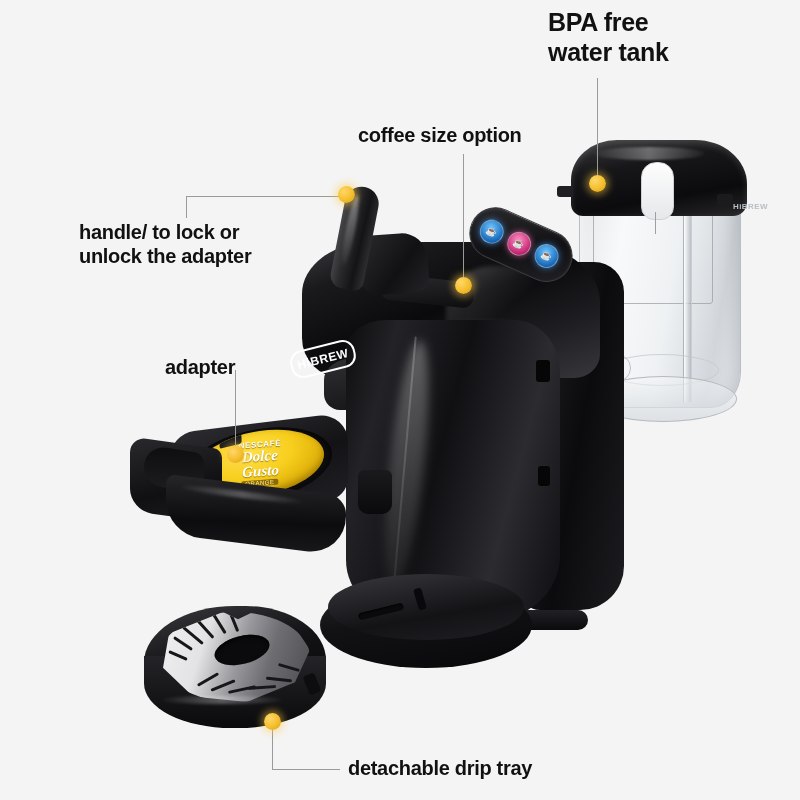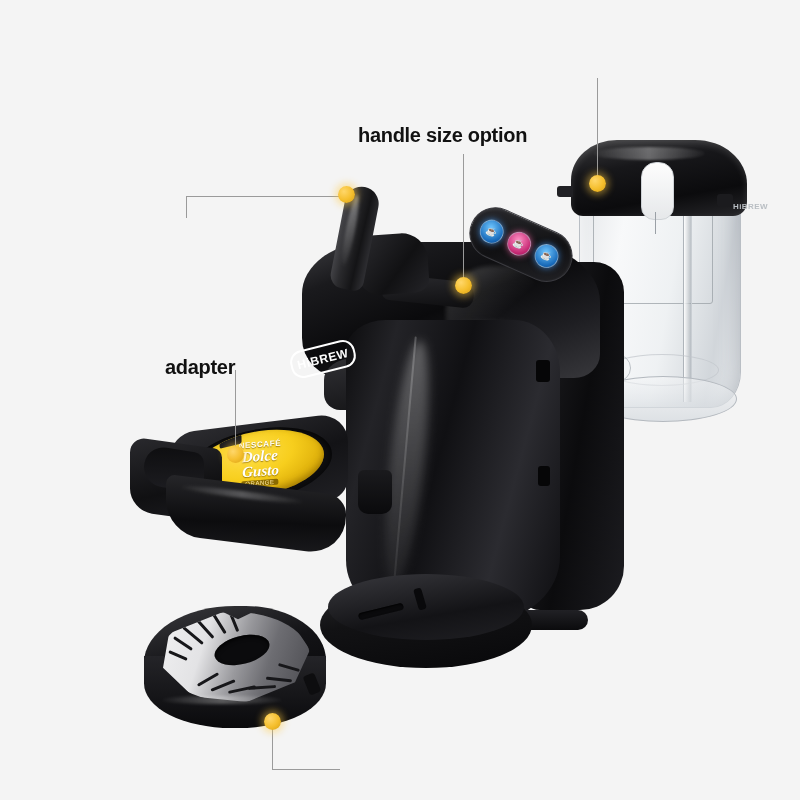--- a/index.html
+++ b/index.html
@@ -462,16 +462,21 @@
   <div class="leader v ln-adapter"></div>
   <div class="leader v ln-tray-v"></div>
   <div class="leader h ln-tray-h"></div>
 
   <div class="dot dot-tank"></div>
   <div class="dot dot-size"></div>
   <div class="dot dot-handle"></div>
   <div class="dot dot-adapter"></div>
   <div class="dot dot-tray"></div>
 
-  <div class="callout lbl-size">handle size option</div>
+  <div class="callout lbl-tank">BPA free
+water tank</div>
+  <div class="callout lbl-size">coffee size option</div>
+  <div class="callout lbl-handle">handle/ to lock or
+unlock the adapter</div>
   <div class="callout lbl-adapter">adapter</div>
+  <div class="callout lbl-tray">detachable drip tray</div>
 
 </div>
 
 </body></html>

